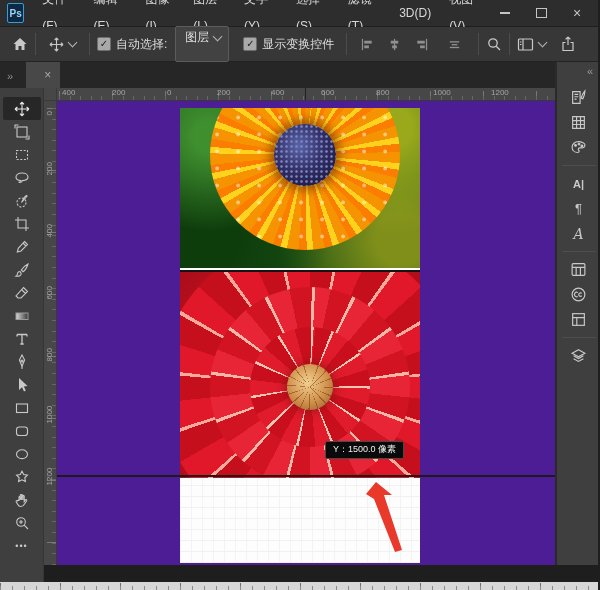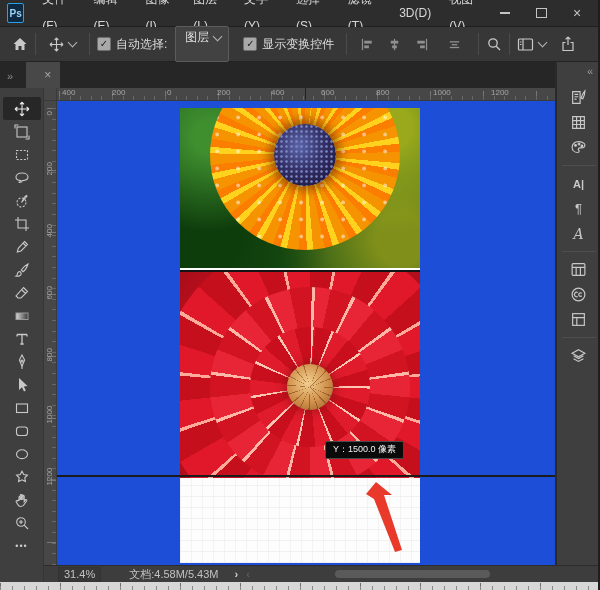--- a/index.html
+++ b/index.html
@@ -64,21 +64,21 @@
            background:repeating-linear-gradient(90deg,#777 0 1px,transparent 1px 53px);background-position-x:2px;}
   .h-label{position:absolute;top:0;font-size:8px;color:#a5a5a5;}
   .ruler-marker{position:absolute;left:248px;top:0;width:1px;height:13px;background:#222;}
   .v-ruler{left:0;top:13px;width:13px;height:464px;background:#474747;border-right:1px solid #3a3a3a;
            box-sizing:border-box;overflow:hidden;}
   .v-ticks-minor{position:absolute;right:0;top:0;width:4px;height:100%;
            background:repeating-linear-gradient(180deg,#666 0 1px,transparent 1px 10.6px);background-position-y:7px;}
   .v-ticks-major{position:absolute;right:0;top:0;width:9px;height:100%;
            background:repeating-linear-gradient(180deg,#777 0 1px,transparent 1px 62px);background-position-y:7px;}
   .v-label{position:absolute;left:1px;font-size:8px;color:#a5a5a5;transform:rotate(-90deg);transform-origin:center;width:8px;}
-  .viewport{left:13px;top:13px;width:498px;height:464px;background:#1d4ed8;overflow:hidden;}
+  .viewport{left:13px;top:13px;width:498px;height:464px;background:#4c1d95;overflow:hidden;}
 
   .document{left:123px;top:7px;width:240px;height:455px;background:#fff;}
   .img-sunflower{left:0;top:0;width:240px;height:160px;overflow:hidden;background:
      radial-gradient(circle at 12% 18%,#3f8f2f 0 6%,transparent 38%),
      radial-gradient(circle at 88% 12%,#9aa91c 0 8%,transparent 42%),
      radial-gradient(circle at 6% 78%,#0e3d0c 0 18%,transparent 52%),
      radial-gradient(circle at 92% 82%,#7f8f1a 0 10%,transparent 48%),
      linear-gradient(#1e5c18,#174d13);}
   .sun-petals{position:absolute;left:30px;top:-48px;width:190px;height:190px;border-radius:50%;
      background:
@@ -469,26 +469,19 @@
     </div>
     <div class="dock-sep"></div>
     <div class="dock-item">
       <svg width="17" height="17" viewBox="0 0 16 16">
           <path d="M8 2.5l6 3.4L8 9.3 2 5.9z"></path>
           <path d="M3.4 8.3L8 10.9l4.6-2.6M3.4 11L8 13.6 12.6 11"></path>
         </svg>
     </div>
   </div>
 
-  <div class="statusbar abs">
-    <div class="zoom-field">31.4%</div>
-    <div class="doc-info">文档:4.58M/5.43M</div>
-    <div class="status-arrow">›</div>
-    <div class="status-arrow-dim">‹</div>
-    <div class="hscroll-thumb"></div>
-  </div>
 
   <div class="external-strip abs">
     <div class="ext-ticks-big"></div>
       <div class="ext-ticks"></div>
   </div>
 
 </div>
 
 </body></html>

